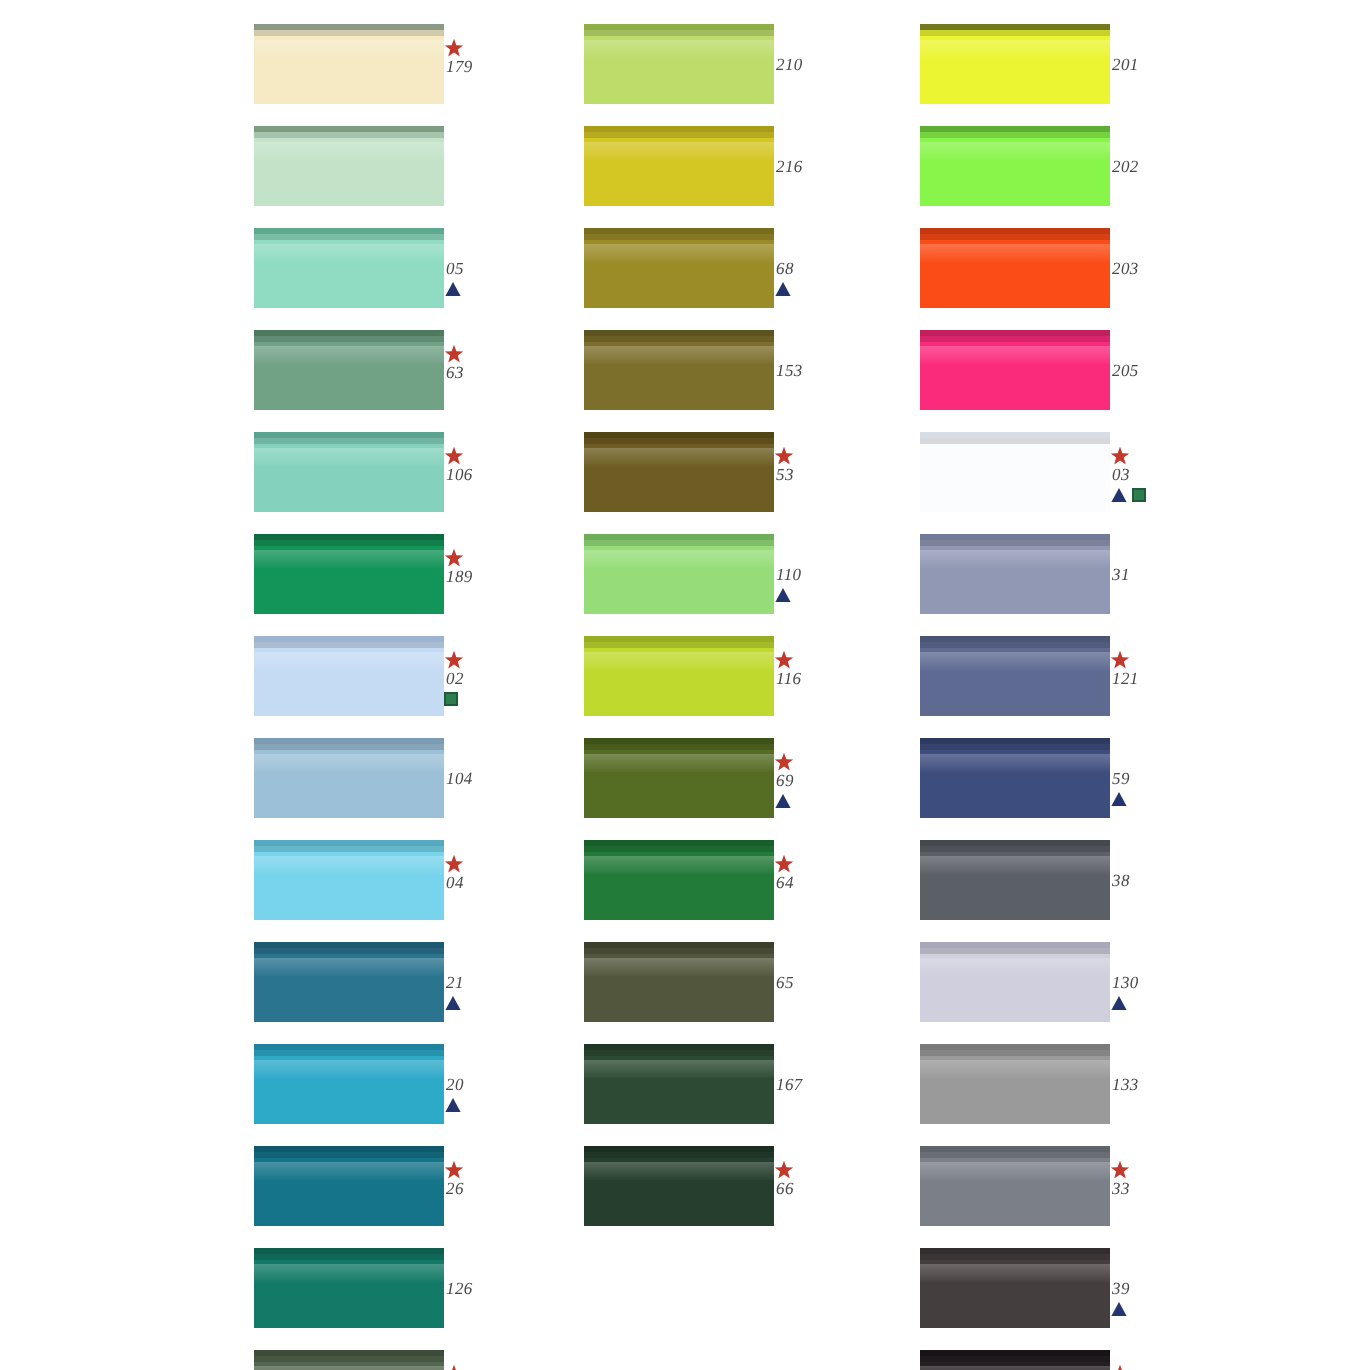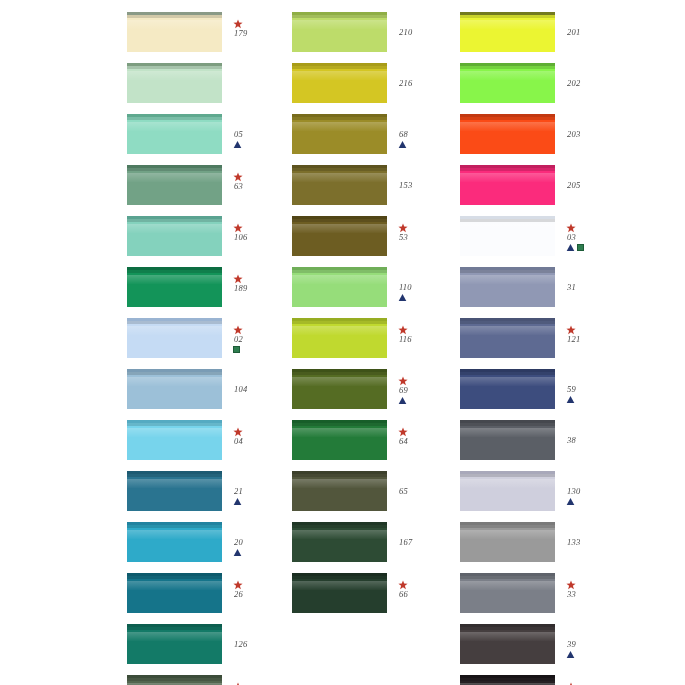--- a/index.html
+++ b/index.html
@@ -65,21 +65,20 @@
     position: absolute;
     left: 0; right: 0;
     top: 5px;
     height: 9px;
     background: linear-gradient(to bottom, rgba(255,255,255,0.22), rgba(255,255,255,0.02));
     pointer-events: none;
   }
 
   .meta {
     width: 64px;
-    margin-left: 11px;
     padding-top: 6px;
     display: flex;
     flex-direction: column;
     align-items: flex-start;
     line-height: 1;
   }
   .marker-row {
     display: flex;
     flex-direction: row;
     align-items: center;

